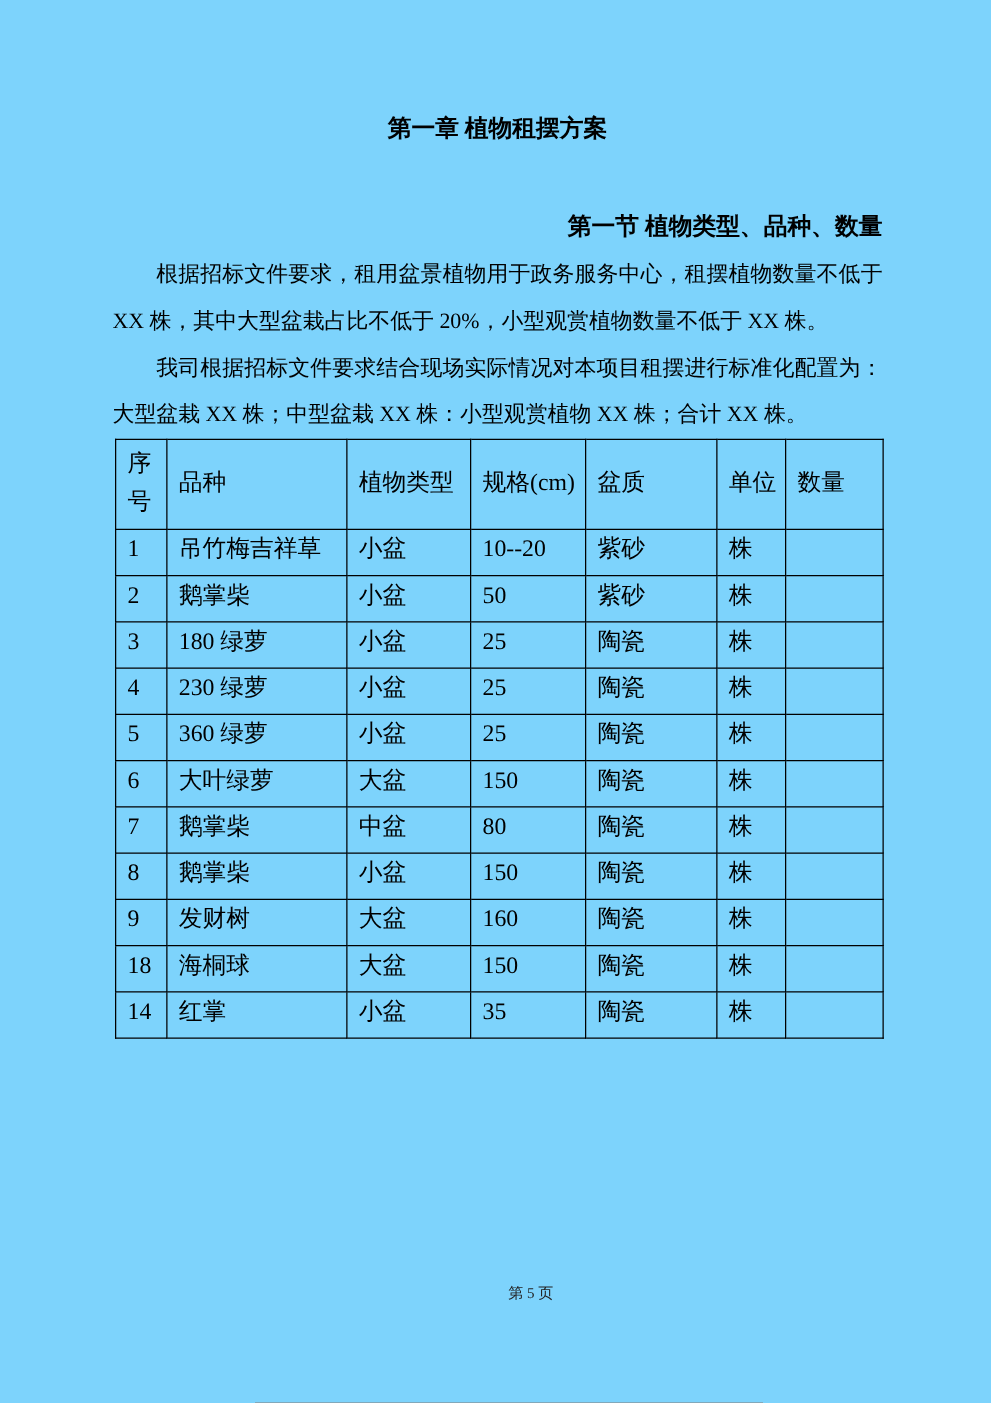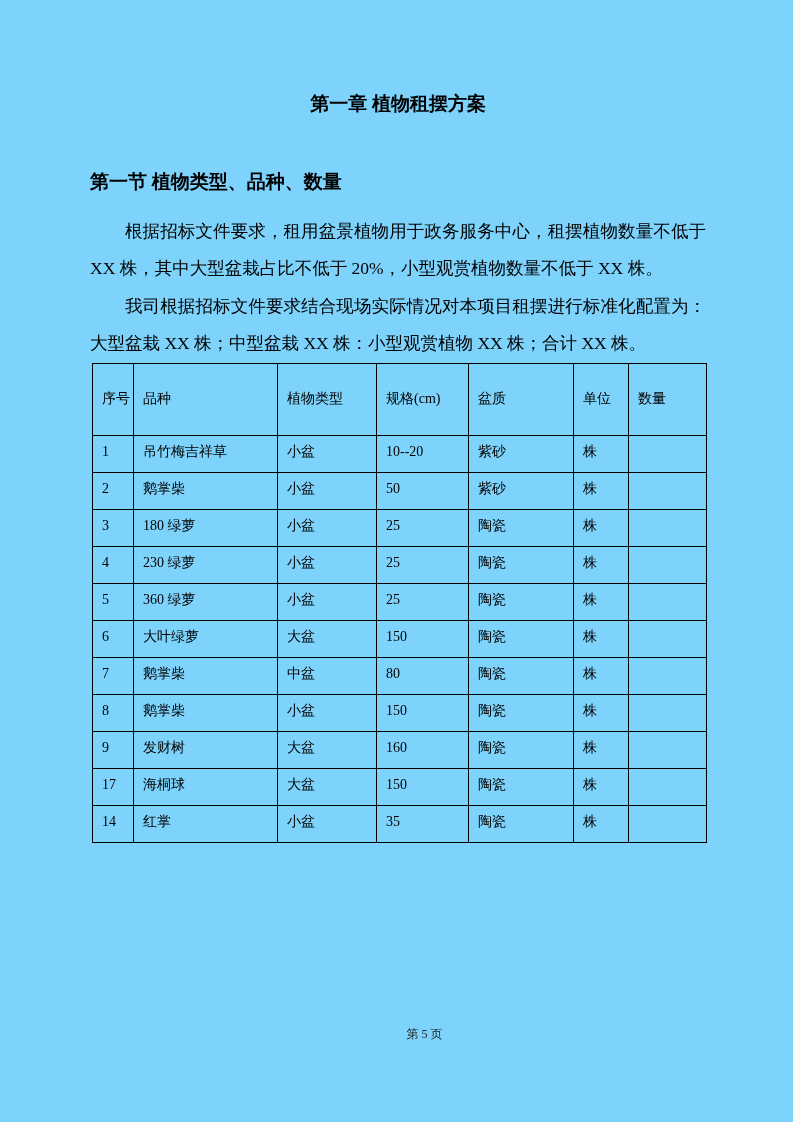--- a/index.html
+++ b/index.html
@@ -17,38 +17,38 @@
     position:absolute;
     left:90px; top:0;
     width:616px;
   }
   .chapter-title {
     margin:0; padding-top:93px;
     font-size:19px; font-weight:bold;
     line-height:22px; text-align:center;
   }
   .section-title {
-    margin:56px 0 20px 0;
+    margin:56px 0 8px 0;
     font-size:19px; font-weight:bold;
-    line-height:22px; text-align:left;
+    line-height:22px; text-align:right;
   }
   .body-para {
     margin:0;
     font-size:17.5px;
     line-height:37.4px;
     text-indent:2em;
     text-align:justify;
     text-justify:inter-ideograph;
   }
   table.plant-table {
     border-collapse:collapse;
     table-layout:fixed;
     width:614px;
     margin:0 0 16px 2px;
-    font-size:14px;
+    font-size:19px;
   }
   .plant-table col.c0 { width:41px; }
   .plant-table col.c1 { width:144px; }
   .plant-table col.c2 { width:99px; }
   .plant-table col.c3 { width:92px; }
   .plant-table col.c4 { width:105px; }
   .plant-table col.c5 { width:55px; }
   .plant-table col.c6 { width:78px; }
   .plant-table th, .plant-table td {
     border:1px solid #000;
@@ -184,21 +184,21 @@
           <tr>
             <td>9</td>
             <td>发财树</td>
             <td>大盆</td>
             <td>160</td>
             <td>陶瓷</td>
             <td>株</td>
             <td></td>
           </tr>
           <tr>
-            <td>17</td>
+            <td>18</td>
             <td>海桐球</td>
             <td>大盆</td>
             <td>150</td>
             <td>陶瓷</td>
             <td>株</td>
             <td></td>
           </tr>
           <tr>
             <td>14</td>
             <td>红掌</td>

